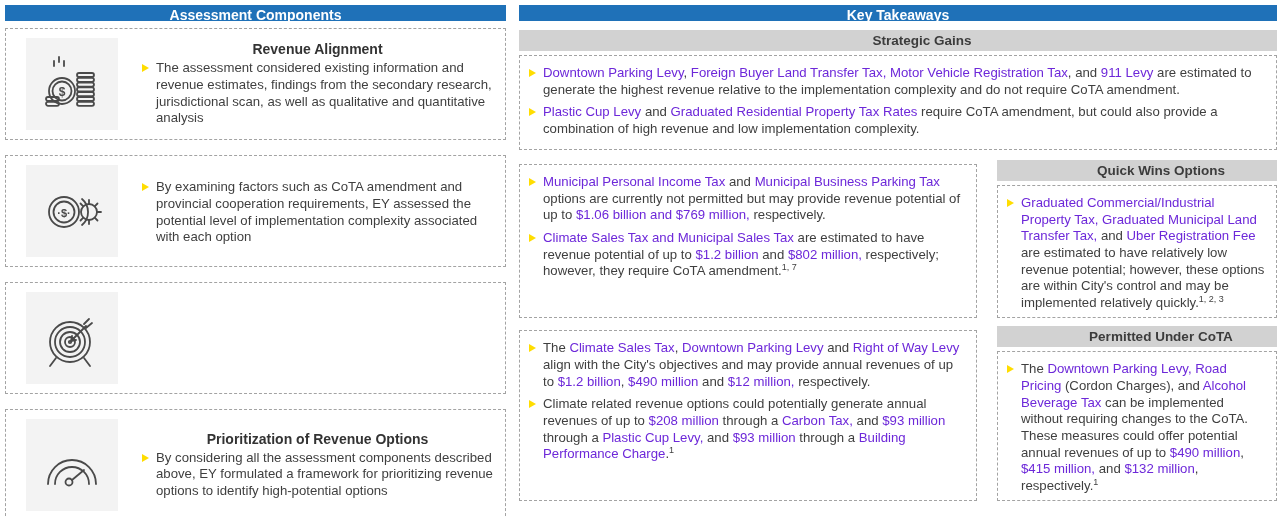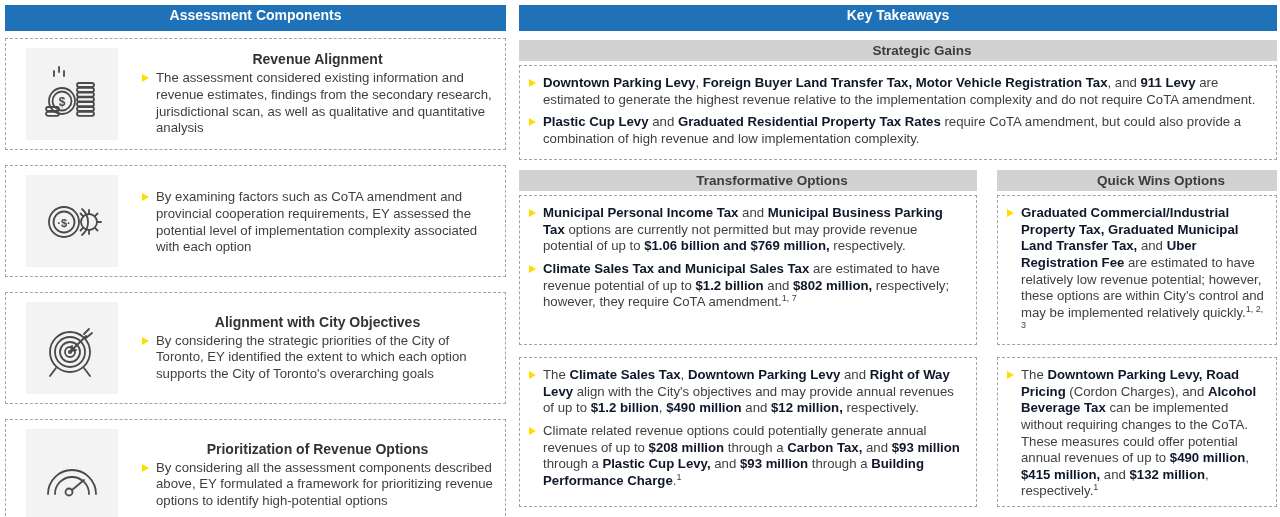--- a/index.html
+++ b/index.html
@@ -2,21 +2,21 @@
 <html style="--header-blue: #1F71B8; --subheader-gray: #D2D2D2; --bullet-yellow: #FFDD00; --text-dark: #3F3F3F; --border-dash: #A3A3A3; --icon-bg: #F3F3F3; --icon-stroke: #4A4A4A;"><head>
 <meta charset="utf-8">
 <style>
   html,body { margin:0; padding:0; background:#fff; }
   .page {
     position:relative; width:1280px; height:517px; overflow:hidden;
     background:#fff; color:var(--text-dark,#3f3f3f);
     font-family:"Liberation Sans", sans-serif;
   }
   .bar-blue {
-    height:26px; line-height:21px; text-align:center;
+    height:16px; line-height:21px; text-align:center;
     background:var(--header-blue,#1f71b8); color:#fff;
     font-weight:bold; font-size:14px;
   }
   .bar-gray {
     height:21px; line-height:21px; text-align:center;
     background:var(--subheader-gray,#d2d2d2); color:#3c3c3c;
     font-weight:bold; font-size:13.5px;padding-left:48px;
   }
   .bar-gray sup { font-size:9px; margin-left:2px; }
 
@@ -41,21 +41,21 @@
   .card-content { flex:1; margin-left:24px; margin-right:2px; }
   .card-title { margin:0 0 3px 0; font-size:14px; font-weight:bold; text-align:center; color:#333; }
 
   .bullet { display:flex; margin-top:3px; }
   .arrow {
     flex:0 0 auto; width:0; height:0; margin:4px 7px 0 0;
     border-left:7px solid var(--bullet-yellow,#ffdd00);
     border-top:4.5px solid transparent; border-bottom:4.5px solid transparent;
   }
   .bullet p { margin:0; font-size:13.2px; line-height:1.26; }
-  b { font-weight:bold; color:#0f172a; }
+  b { font-weight:normal; color:#6d28d9; }
   sup { font-size:9px; line-height:0; }
 
   
   .group-strategic { margin-top:9px; }
   .section-box {
     box-sizing:border-box; border:1px dashed var(--border-dash,#a3a3a3);
     margin-top:4px; padding:6px 9px; background:#fff;
   }
   .section-box .bullet { margin-bottom:6px; }
   .section-box .bullet:last-child { margin-bottom:0; }
@@ -130,27 +130,20 @@
         <svg width="64" height="64" viewBox="0 0 64 64" class="ico">
           <circle cx="30" cy="36" r="20"></circle>
           <circle cx="30" cy="36" r="15"></circle>
           <circle cx="30" cy="36" r="10"></circle>
           <circle cx="30" cy="36" r="5"></circle>
           <circle cx="30" cy="36" r="1.2"></circle>
           <path d="M16 52 L10 60 M44 52 L50 60"></path>
           <path d="M31 35 L46 20 M44 18 L49 13 M46 22 L52 17 M31 35 L36 34 M31 35 L32 30"></path>
         </svg>
       </div>
-      <div class="card-content">
-        <h3 class="card-title">Alignment with City Objectives</h3>
-        <div class="bullet">
-          <span class="arrow"></span>
-          <p>By considering the strategic priorities of the City of Toronto, EY identified the extent to which each option supports the City of Toronto's overarching goals</p>
-        </div>
-      </div>
     </div>
 
     <div class="card">
       <div class="icon-box">
         <svg width="64" height="64" viewBox="0 0 64 64" class="ico">
           <path d="M8 51 A24 24 0 0 1 56 51"></path>
           <path d="M15 51 A17 17 0 0 1 49 51"></path>
           <circle cx="29" cy="49" r="3.5"></circle>
           <path d="M32 47 L44 37"></path>
         </svg>
@@ -182,23 +175,20 @@
           <div class="bullet">
             <span class="arrow"></span>
             <p><b>Plastic Cup Levy</b><span> and </span><b>Graduated Residential Property Tax Rates</b><span> require CoTA amendment, but could also provide a combination of high revenue and low implementation complexity.</span></p>
           </div>
         </div>
     </div>
 
     <div class="takeaways-grid">
 
       <div class="group row1">
-        <div class="bar-gray">
-          <span>Transformative Options</span>
-        </div>
         <div class="section-box">
             <div class="bullet">
               <span class="arrow"></span>
               <p><b>Municipal Personal Income Tax</b><span> and </span><b>Municipal Business Parking Tax</b><span> options are currently not permitted but may provide revenue potential of up to </span><b>$1.06 billion and $769 million,</b><span> respectively.</span></p>
             </div>
             <div class="bullet">
               <span class="arrow"></span>
               <p><b>Climate Sales Tax and Municipal Sales Tax</b><span> are estimated to have revenue potential of up to </span><b>$1.2 billion</b><span> and </span><b>$802 million,</b><span> respectively; however, they require CoTA amendment.</span><sup>1, 7</sup></p>
             </div>
           </div>
@@ -223,20 +213,23 @@
               <p><span>The </span><b>Climate Sales Tax</b><span>, </span><b>Downtown Parking Levy</b><span> and </span><b>Right of Way Levy</b><span> align with the City's objectives and may provide annual revenues of up to </span><b>$1.2 billion</b><span>, </span><b>$490 million</b><span> and </span><b>$12 million,</b><span> respectively.</span></p>
             </div>
             <div class="bullet">
               <span class="arrow"></span>
               <p><span>Climate related revenue options could potentially generate annual revenues of up to </span><b>$208 million</b><span> through a </span><b>Carbon Tax,</b><span> and </span><b>$93 million</b><span> through a </span><b>Plastic Cup Levy,</b><span> and </span><b>$93 million</b><span> through a </span><b>Building Performance Charge</b><span>.</span><sup>1</sup></p>
             </div>
           </div>
       </div>
 
       <div class="group row2">
+        <div class="bar-gray">
+          <span>Permitted Under CoTA</span>
+        </div>
         <div class="section-box">
             <div class="bullet">
               <span class="arrow"></span>
               <p><span>The </span><b>Downtown Parking Levy, Road Pricing</b><span> (Cordon Charges), and </span><b>Alcohol Beverage Tax</b><span> can be implemented without requiring changes to the CoTA. These measures could offer potential annual revenues of up to </span><b>$490 million</b><span>, </span><b>$415 million,</b><span> and </span><b>$132 million</b><span>, respectively.</span><sup>1</sup></p>
             </div>
           </div>
       </div>
 
     </div>
   </div>

